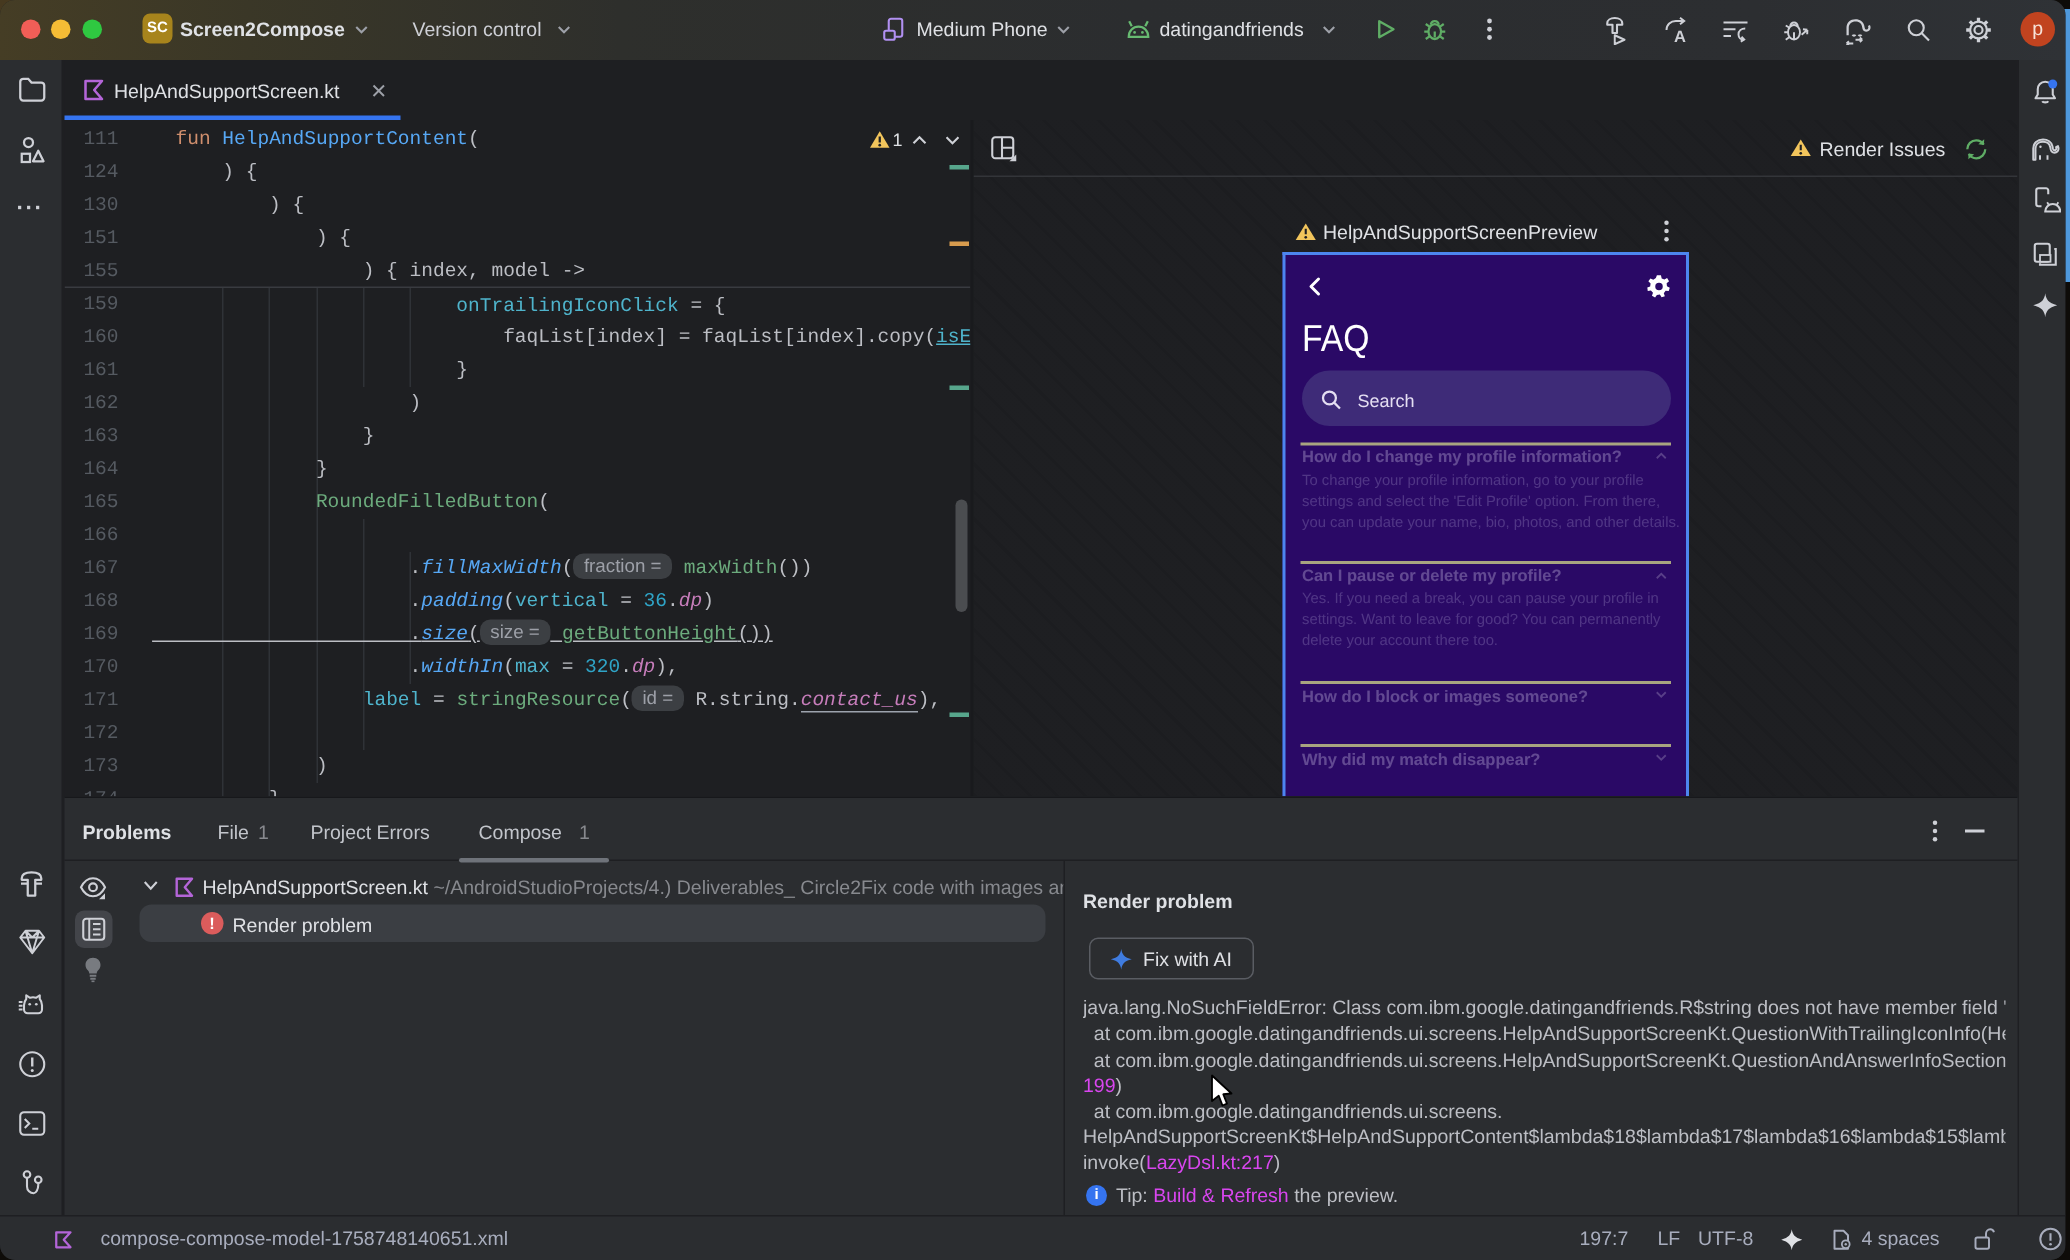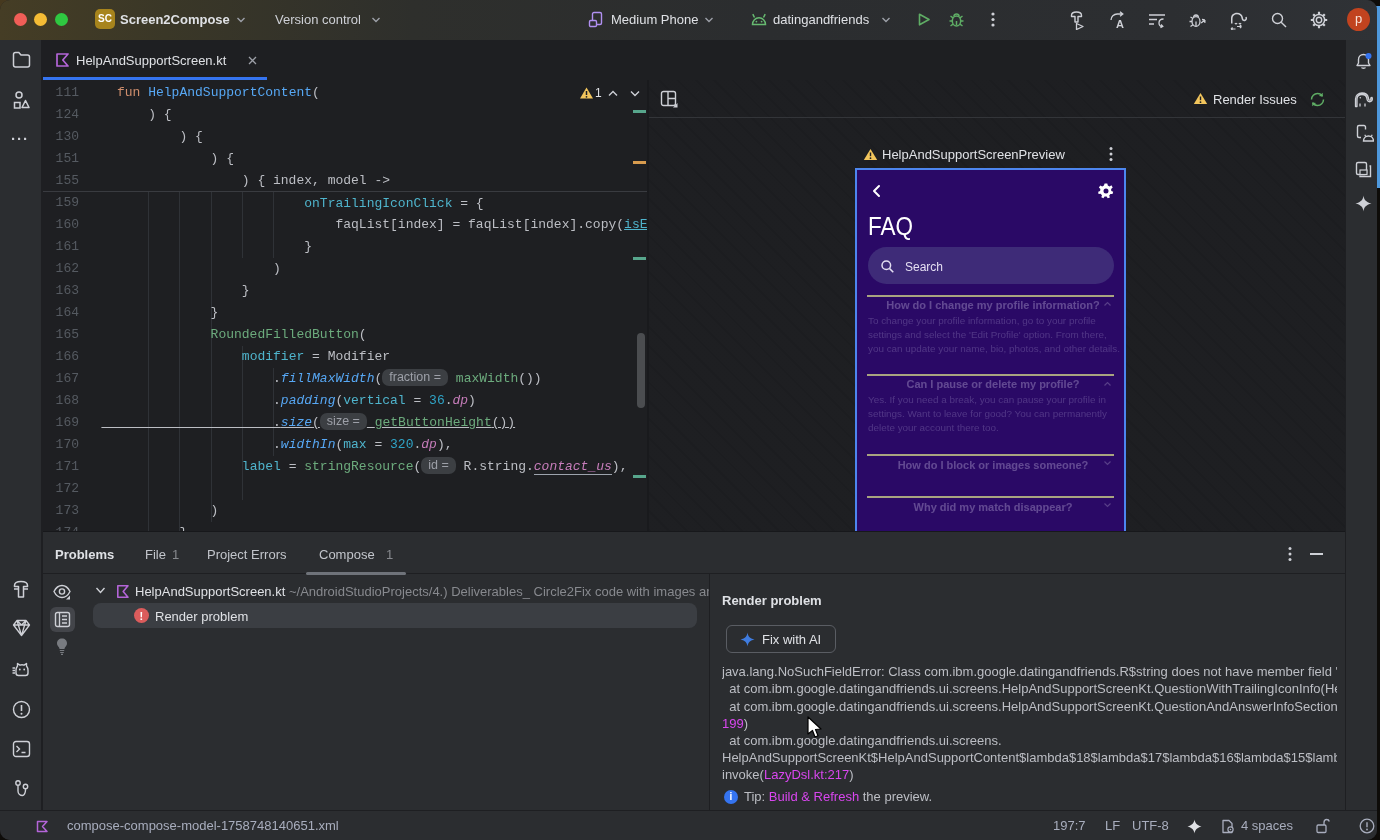--- a/index.html
+++ b/index.html
@@ -34,21 +34,21 @@
   .ext { color:#c77dbb; font-style:italic; }
   .grn { color:#6cab7d; }
   .chip { display:inline-block; background:#3c3f43; color:#9da0a8; border-radius:7px; padding:0 7px; font-family:"Liberation Sans",sans-serif; font-size:12.5px; line-height:17px; height:17px; vertical-align:1px; }
   .iguide { position:absolute; width:1px; background:#2f3237; }
   
   .ptab { color:#c2c5cb; font-size:13px; }
   .stk { left:679px; width:615px; color:#bcbec4; font-size:13px; white-space:nowrap; overflow:hidden; }
   .lnk { color:#d946ef; }
   
   #phone { position:absolute; left:206px; top:88px; width:271px; height:363px; background:#2a0966; border:2px solid #4d86ef; border-bottom:none; }
-  .qq { left:11px; width:250px; color:rgba(228,222,250,0.30); font-size:11px; font-weight:bold; white-space:nowrap;text-align:center; }
+  .qq { left:11px; width:250px; color:rgba(228,222,250,0.30); font-size:11px; font-weight:bold; white-space:nowrap; }
   .aa { left:11px; width:252px; color:rgba(222,216,248,0.21); font-size:9.9px; line-height:14px; white-space:nowrap; }
 </style>
 </head>
 <body>
 <div id="backdrop">
   <div style="position:absolute;left:0;top:0;width:30px;height:30px;background:#46391f;"></div>
   <div id="bluestrip"></div>
 </div>
 <div id="win">
   <div id="titlebar">
@@ -240,21 +240,20 @@
     <div class="codeline" style="top:68px;">              ) {</div>
     <div class="codeline" style="top:90px;">                  ) { index, model -&gt;</div>
     <div class="abs" style="left:0;top:111px;width:604px;height:1px;background:#393b40;"></div>
     <div class="codeline" style="top:98px;margin-top:15px;">                          <span class="na">onTrailingIconClick</span> = {</div>
     <div class="codeline" style="top:134px;">                              faqList[index] = faqList[index].copy(<span class="na" style="text-decoration:underline;">isEx</span></div>
     <div class="codeline" style="top:156px;">                          }</div>
     <div class="codeline" style="top:178px;">                      )</div>
     <div class="codeline" style="top:200px;">                  }</div>
     <div class="codeline" style="top:222px;">              }</div>
     <div class="codeline" style="top:244px;">              <span class="grn">RoundedFilledButton</span>(</div>
-    <div class="codeline" style="top:266px;">                  <span class="na">modifier</span> = Modifier</div>
     <div class="codeline" style="top:288px;">                      .<span class="fni">fillMaxWidth</span>(<span class="chip">fraction =</span> <span class="grn">maxWidth</span>())</div>
     <div class="codeline" style="top:310px;">                      .<span class="fni">padding</span>(<span class="na">vertical</span> = <span class="num">36</span>.<span class="ext">dp</span>)</div>
     <div class="codeline" style="top:332px;text-decoration:underline;">                      .<span class="fni">size</span>(<span class="chip">size =</span> <span class="grn">getButtonHeight</span>())</div>
     <div class="codeline" style="top:354px;">                      .<span class="fni">widthIn</span>(<span class="na">max</span> = <span class="num">320</span>.<span class="ext">dp</span>),</div>
     <div class="codeline" style="top:376px;">                  <span class="na">label</span> = <span class="grn">stringResource</span>(<span class="chip">id =</span> R.string.<span class="ext" style="border-bottom:1px solid #9da3ad;">contact_us</span>),</div>
     <div class="codeline" style="top:420px;">              )</div>
     <div class="codeline" style="top:442px;">          }</div>
     <svg class="abs" style="left:536px;top:6px;" width="15" height="14" viewBox="0 0 15 14">
         <path d="M7.5 1.5 L14 12.5 H1 Z" fill="#f2c55c"></path>
         <path d="M7.5 5 V9" stroke="#1e1f22" stroke-width="1.5"></path>

